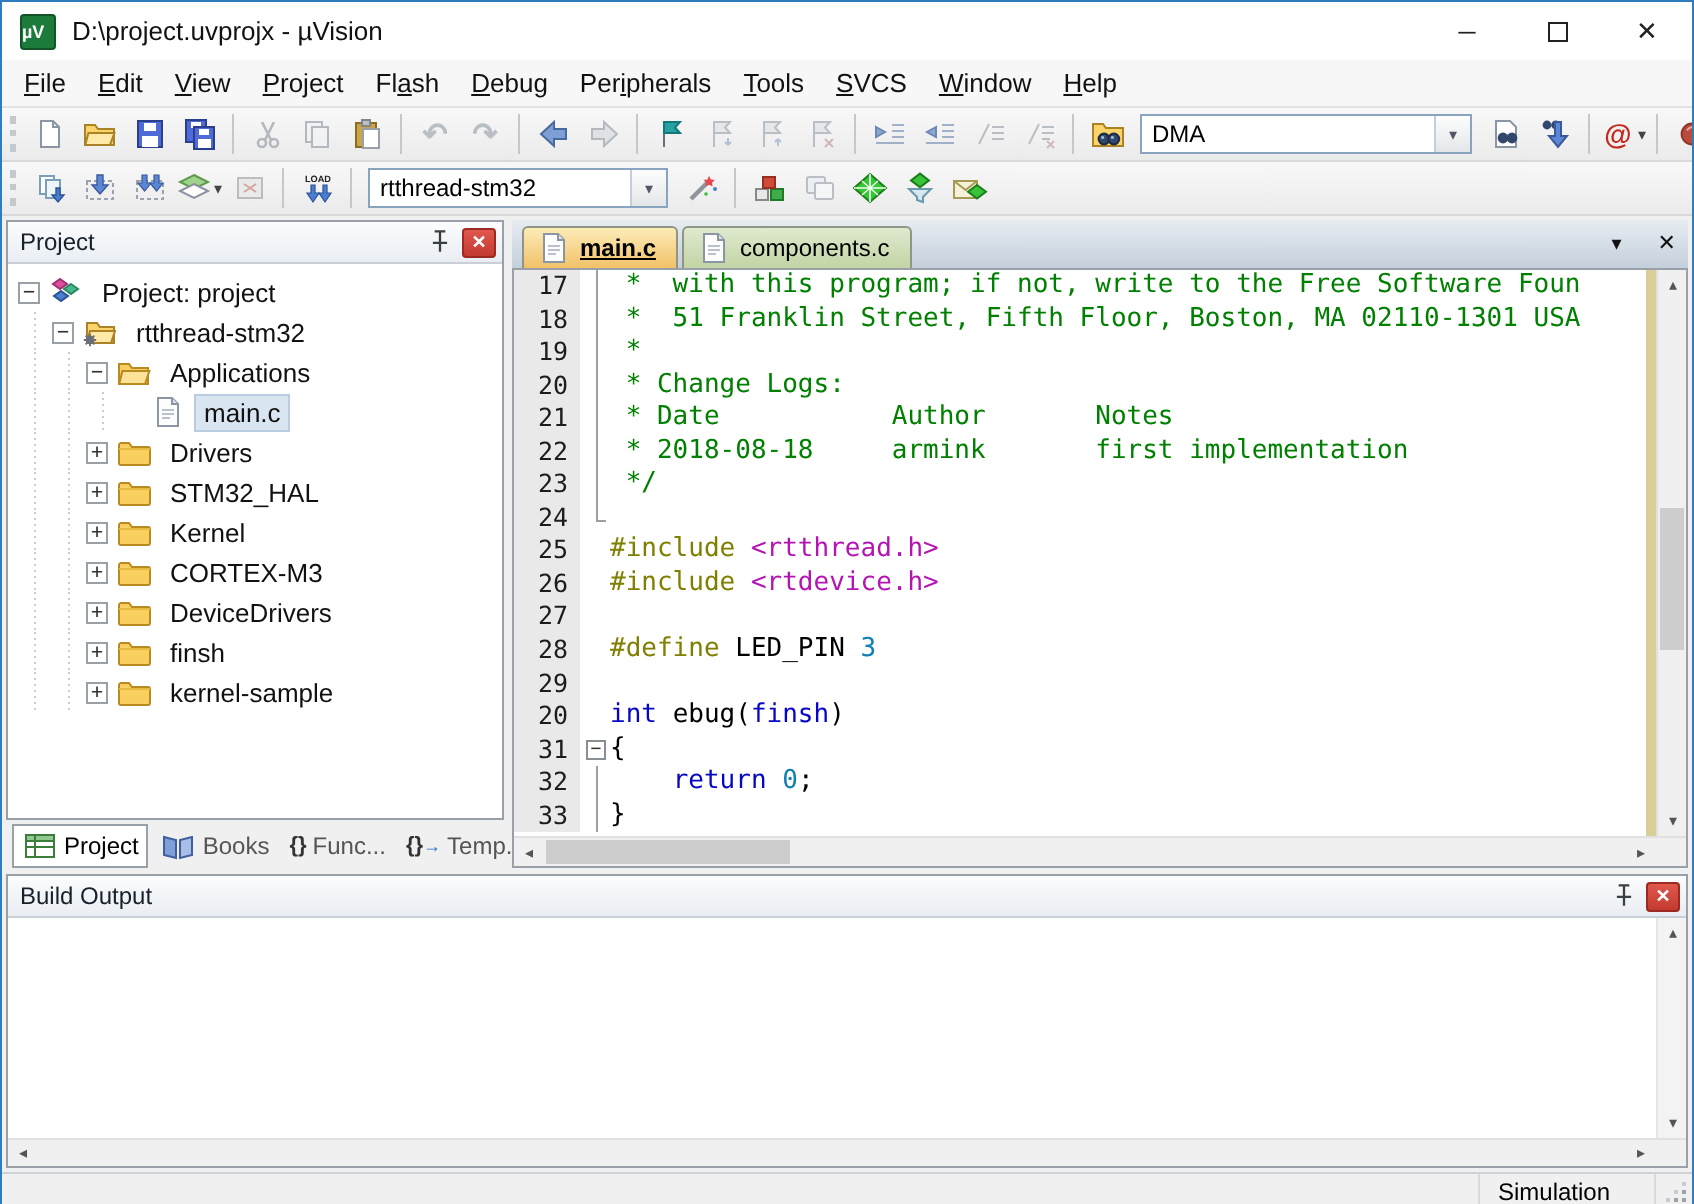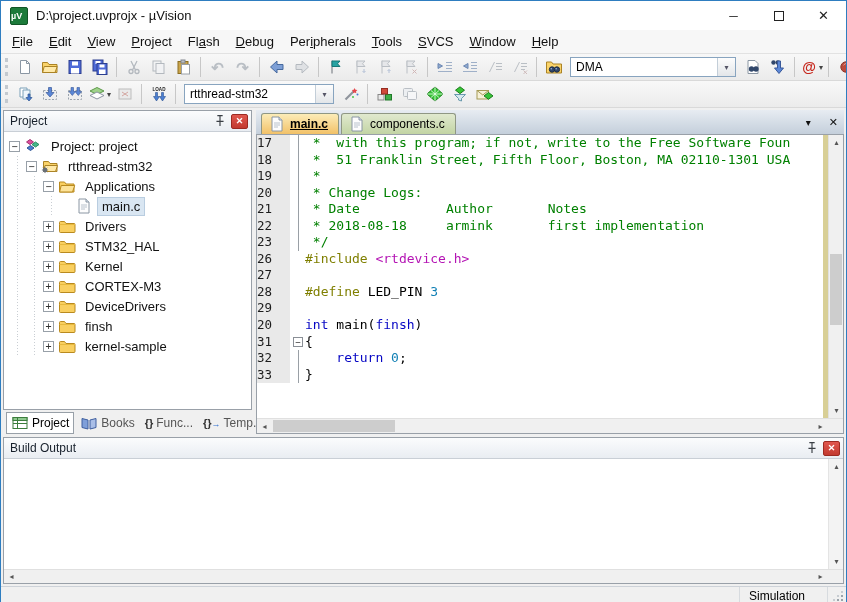--- a/index.html
+++ b/index.html
@@ -54,21 +54,21 @@
 .etab{height:21px;display:flex;align-items:center;padding:0 10px 0 6px;border:1px solid #8f9784;border-bottom:none;border-radius:3px 3px 0 0;margin-right:2px;font-size:12px;color:#000}
 .etab.act{background:linear-gradient(#fcecb8,#f2c168);font-weight:bold;text-decoration:underline}
 .etab:not(.act){background:linear-gradient(#e0e9cf,#c2d4a4)}
 .eticon{margin-right:4px;display:flex}
 .etabctr{margin-left:auto;display:flex;align-items:center;height:100%;padding-right:6px}
 .etabctr span{margin-left:9px;font-size:10px;color:#111}
 .ewrap{flex:1;border:1px solid #99a0a8;background:#fff;display:flex;flex-direction:column;min-height:0}
 .ebody{flex:1;display:flex;min-height:0}
 .code{flex:1;overflow:hidden;border-right:5px solid #d8cf96;display:flex;flex-direction:column;min-width:0}
 .cline{height:16.55px;display:flex;flex:none;white-space:pre}
-.lnum{width:33px;flex:none;background:#e9e9e9;color:#1c1c1c;font:12.5px/16.4px "DejaVu Sans Mono",monospace;padding-right:6px}
+.lnum{width:33px;flex:none;background:#e9e9e9;color:#1c1c1c;font:12.5px/16.4px "DejaVu Sans Mono",monospace;text-align:right;padding-right:6px}
 .fold{width:13px;position:relative;flex:none;margin-left:2px}
 .f-line:before{content:'';position:absolute;left:6px;top:0;bottom:0;border-left:1px solid #9aa0a6}
 .f-end:before{content:'';position:absolute;left:6px;top:0;height:9px;border-left:1px solid #9aa0a6}
 .f-end:after{content:'';position:absolute;left:6px;top:9px;width:5px;border-top:1px solid #9aa0a6}
 .fbox{position:absolute;left:1px;top:3px;width:10px;height:10px;border:1px solid #8a8f96;background:#fff;font:9px/8px "DejaVu Sans Mono",monospace;text-align:center;color:#333}
 .ctext{font:13px/16.4px "DejaVu Sans Mono",monospace;color:#000;flex:1;overflow:hidden}
 .tk-cmt{color:#008000}.tk-pp{color:#7f7f00}.tk-inc{color:#b414b4}.tk-kw{color:#0606c4}.tk-num{color:#0f7fb4}.tk-txt{color:#000}
 .vscroll{width:15px;flex:none;background:#f0f0f0;position:relative;border-left:1px solid #e0e0e0}
 .sarrow{height:15px;width:15px;display:flex;align-items:center;justify-content:center;font-size:8px;color:#555;flex:none}
 .vthumb{position:absolute;left:1px;right:1px;top:42%;height:25%;background:#cdcdcd}
@@ -676,25 +676,27 @@
       <div class="ewrap">
         <div class="ebody">
           <div class="code" id="code">
               <div class="cline"><span class="lnum">17</span><span class="fold f-line"></span><span class="ctext"><span class="tk-cmt"> *  with this program; if not, write to the Free Software Foun</span></span></div>
               <div class="cline"><span class="lnum">18</span><span class="fold f-line"></span><span class="ctext"><span class="tk-cmt"> *  51 Franklin Street, Fifth Floor, Boston, MA 02110-1301 USA</span></span></div>
               <div class="cline"><span class="lnum">19</span><span class="fold f-line"></span><span class="ctext"><span class="tk-cmt"> *</span></span></div>
               <div class="cline"><span class="lnum">20</span><span class="fold f-line"></span><span class="ctext"><span class="tk-cmt"> * Change Logs:</span></span></div>
               <div class="cline"><span class="lnum">21</span><span class="fold f-line"></span><span class="ctext"><span class="tk-cmt"> * Date           Author       Notes</span></span></div>
               <div class="cline"><span class="lnum">22</span><span class="fold f-line"></span><span class="ctext"><span class="tk-cmt"> * 2018-08-18     armink       first implementation</span></span></div>
               <div class="cline"><span class="lnum">23</span><span class="fold f-line"></span><span class="ctext"><span class="tk-cmt"> */</span></span></div>
+              <div class="cline"><span class="lnum">24</span><span class="fold f-end"></span><span class="ctext"></span></div>
+              <div class="cline"><span class="lnum">25</span><span class="fold"></span><span class="ctext"><span class="tk-pp">#include </span><span class="tk-inc">&lt;rtthread.h&gt;</span></span></div>
               <div class="cline"><span class="lnum">26</span><span class="fold"></span><span class="ctext"><span class="tk-pp">#include </span><span class="tk-inc">&lt;rtdevice.h&gt;</span></span></div>
               <div class="cline"><span class="lnum">27</span><span class="fold"></span><span class="ctext"></span></div>
               <div class="cline"><span class="lnum">28</span><span class="fold"></span><span class="ctext"><span class="tk-pp">#define </span><span class="tk-txt">LED_PIN </span><span class="tk-num">3</span></span></div>
               <div class="cline"><span class="lnum">29</span><span class="fold"></span><span class="ctext"></span></div>
-              <div class="cline"><span class="lnum">20</span><span class="fold"></span><span class="ctext"><span class="tk-kw">int </span><span class="tk-txt">main(</span><span class="tk-kw">finsh</span><span class="tk-txt">)</span></span></div>
+              <div class="cline"><span class="lnum">20</span><span class="fold"></span><span class="ctext"><span class="tk-kw">int </span><span class="tk-txt">ebug(</span><span class="tk-kw">finsh</span><span class="tk-txt">)</span></span></div>
               <div class="cline"><span class="lnum">31</span><span class="fold f-open"><span class="fbox">−</span></span><span class="ctext"><span class="tk-txt">{</span></span></div>
               <div class="cline"><span class="lnum">32</span><span class="fold f-line"></span><span class="ctext"><span class="tk-txt">    </span><span class="tk-kw">return </span><span class="tk-num">0</span><span class="tk-txt">;</span></span></div>
               <div class="cline"><span class="lnum">33</span><span class="fold f-line"></span><span class="ctext"><span class="tk-txt">}</span></span></div>
             </div>
           <div class="vscroll">
             <div class="sarrow">▴</div>
             <div class="vthumb"></div>
             <div class="sarrow vdown">▾</div>
           </div>
         </div>

